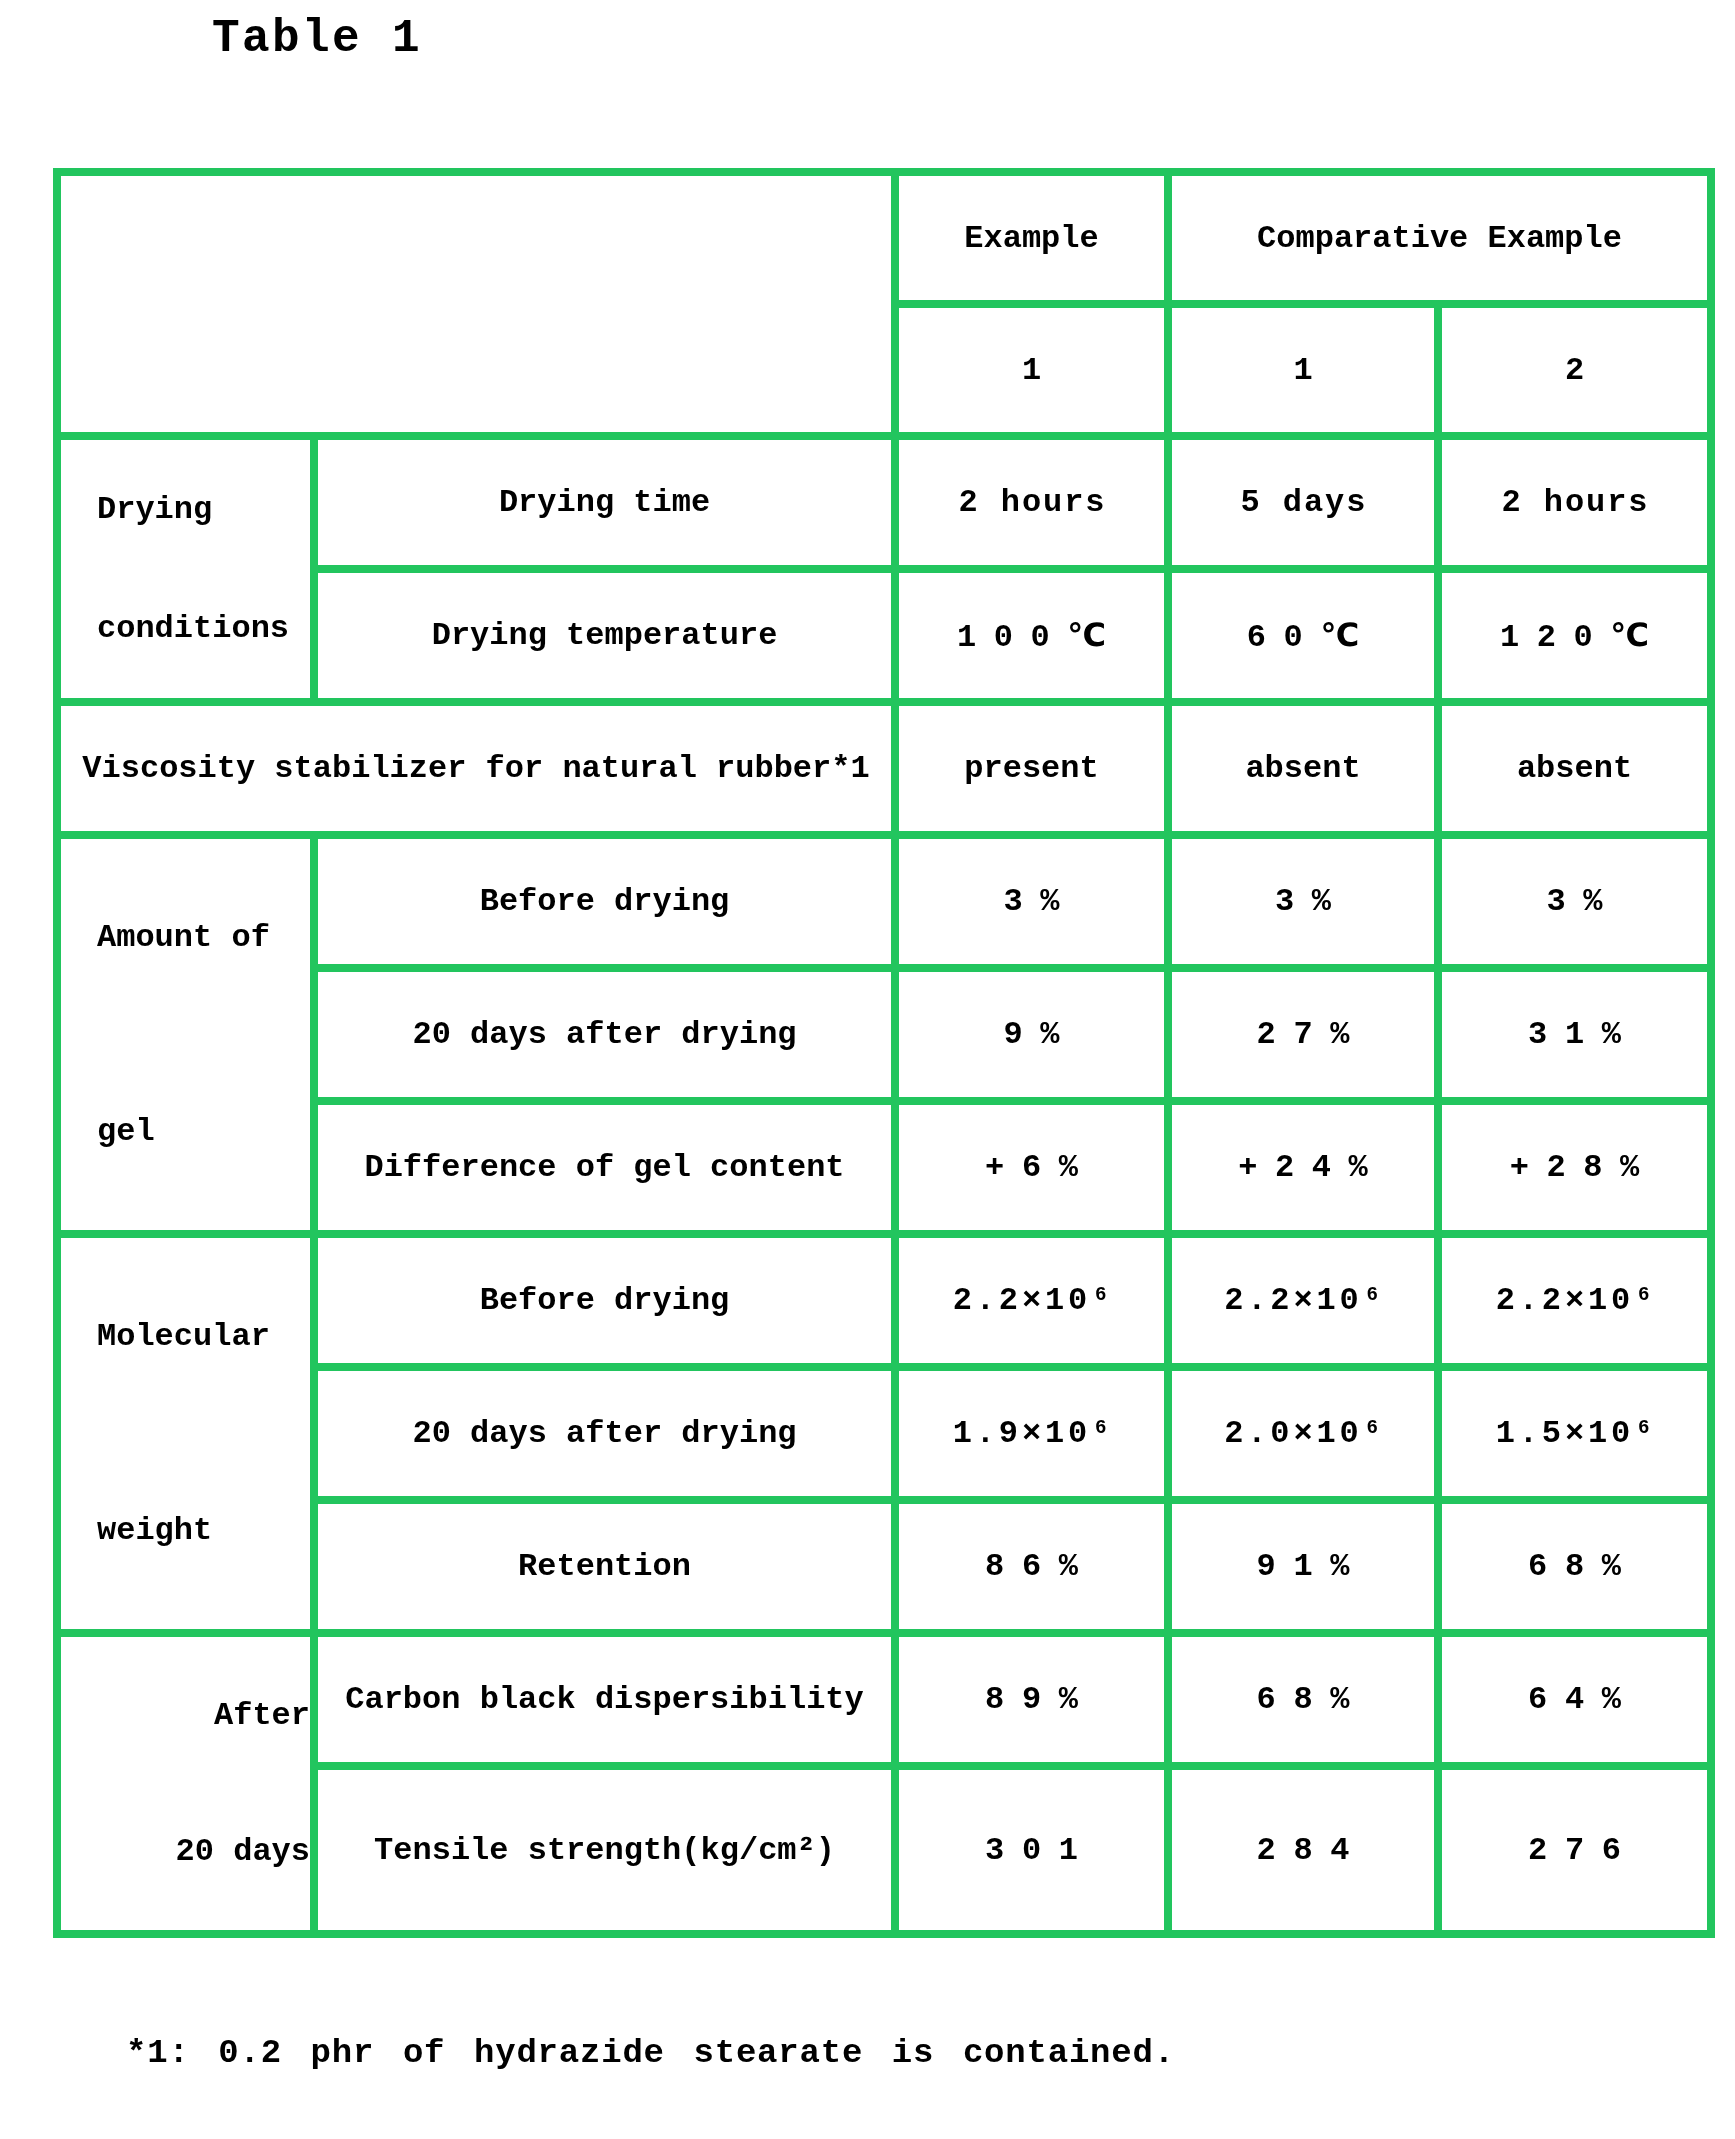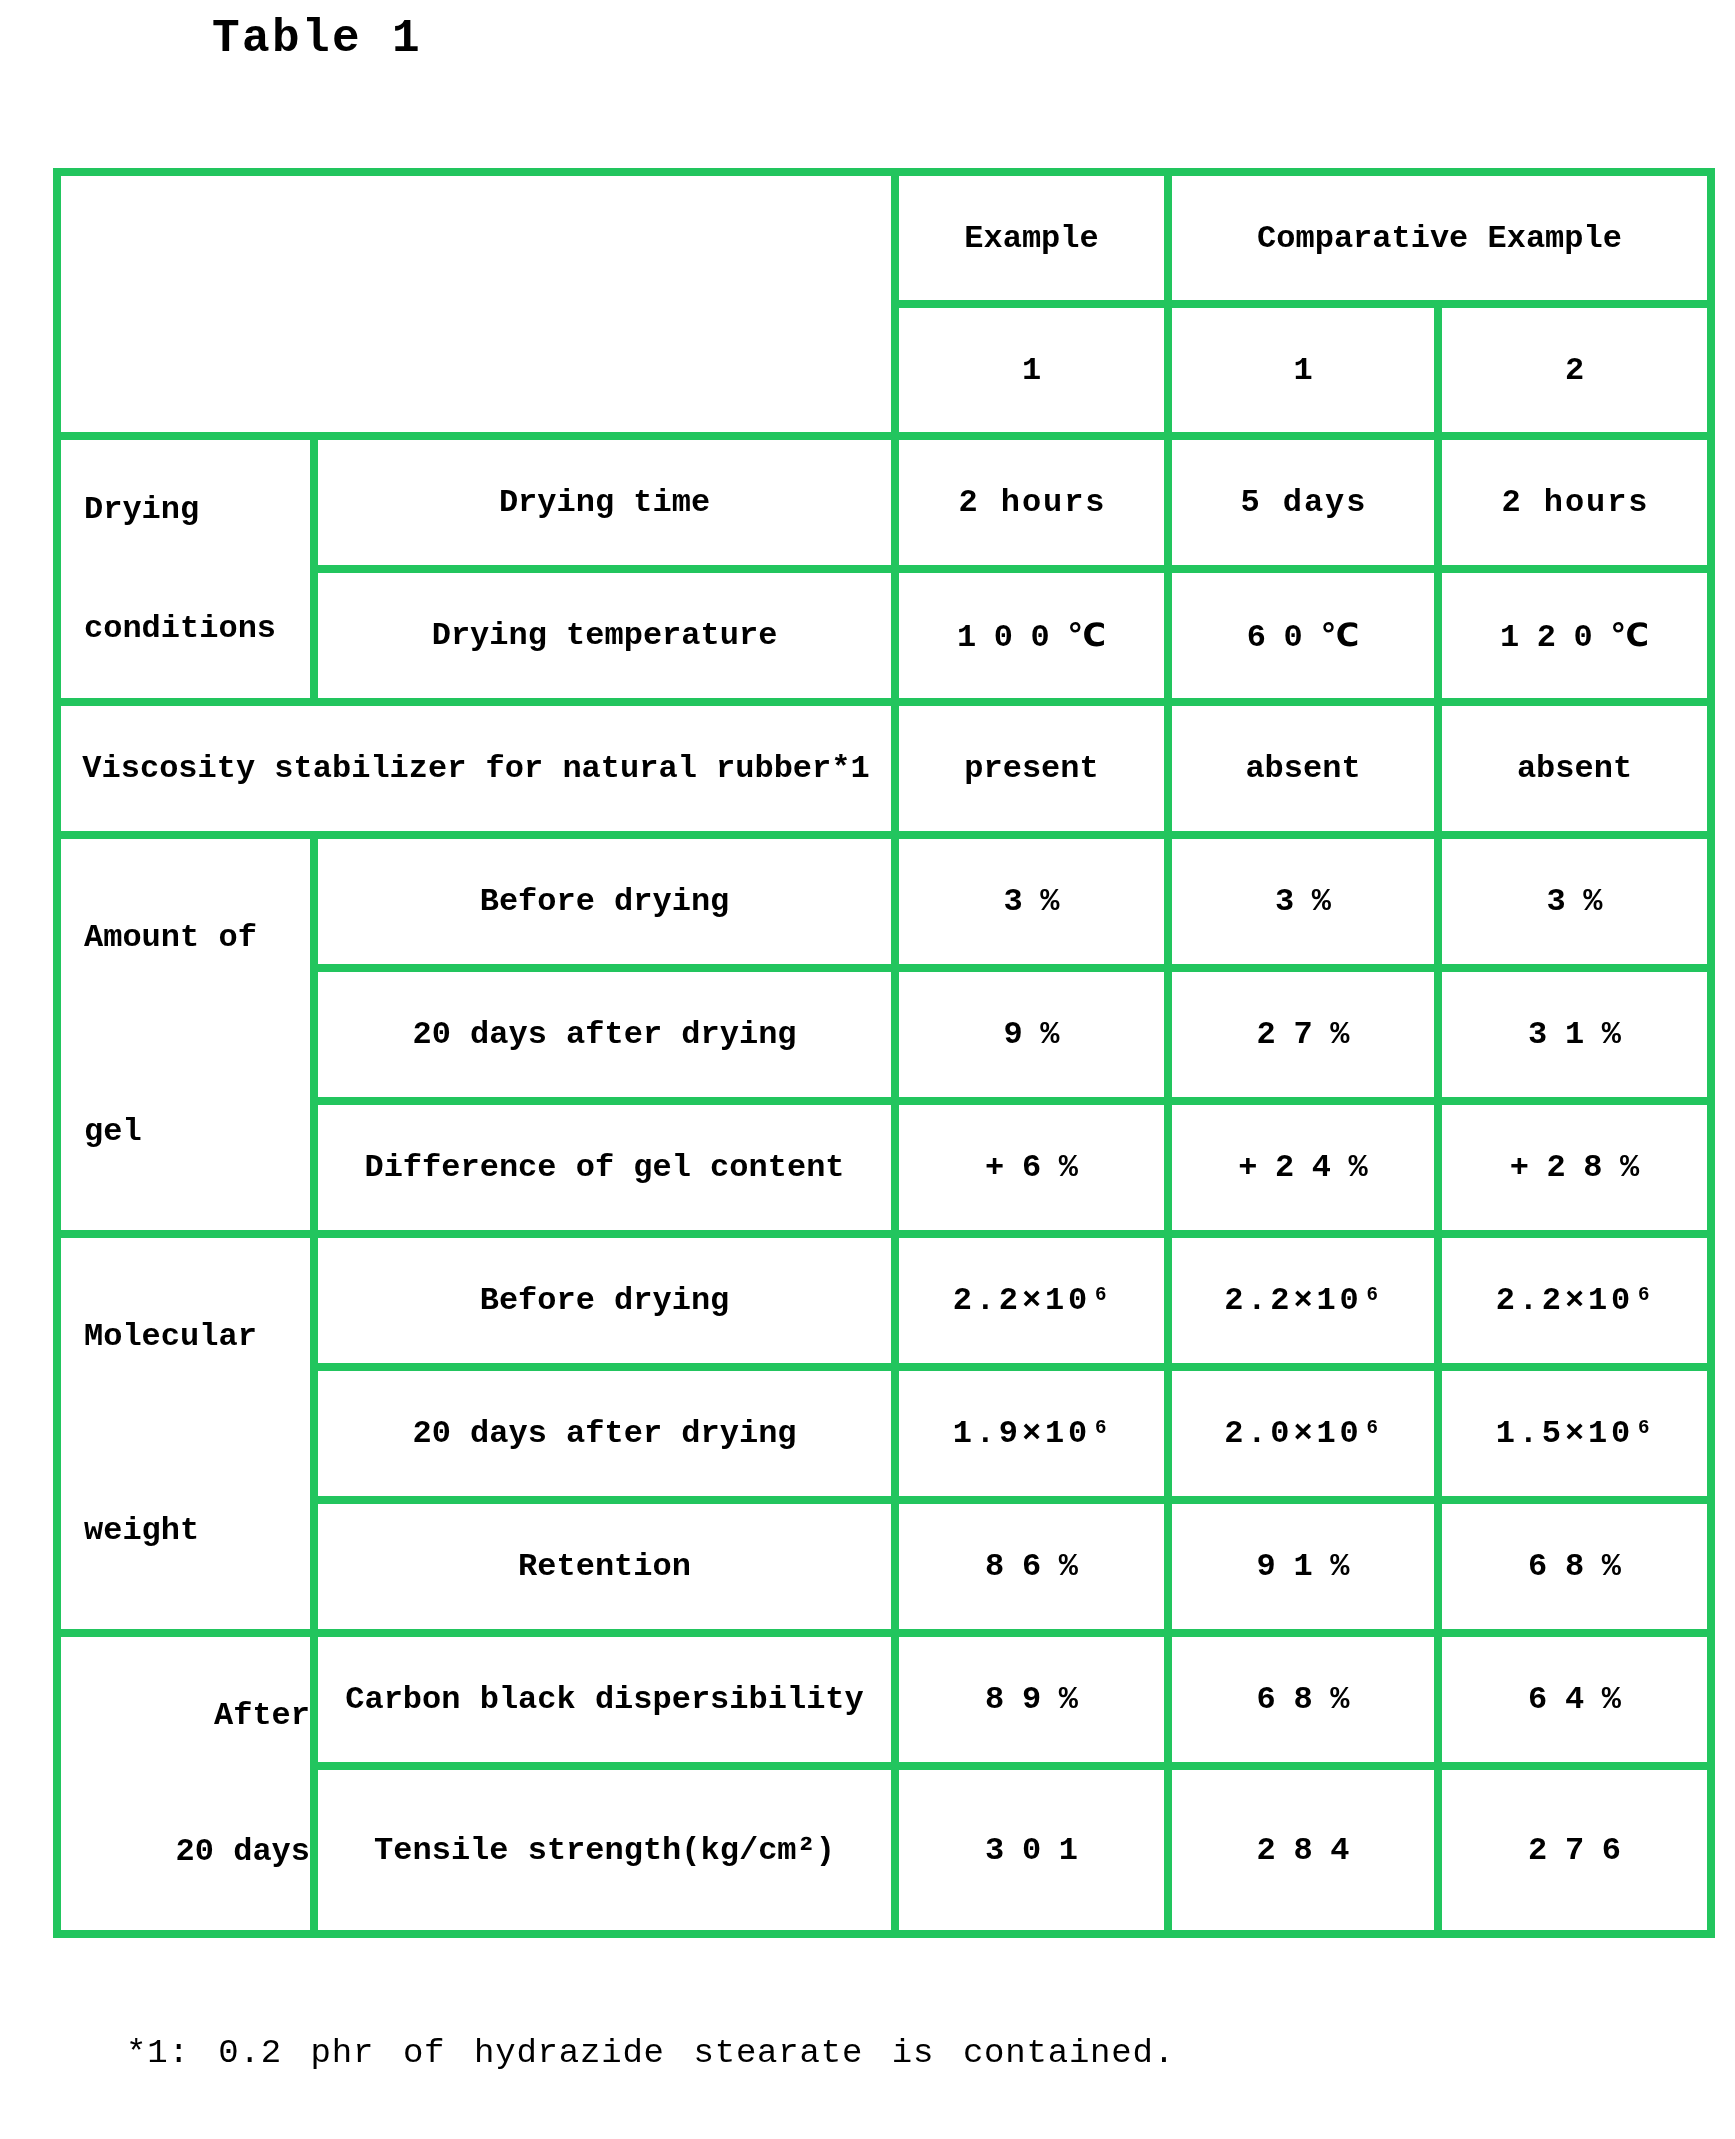--- a/index.html
+++ b/index.html
@@ -45,37 +45,37 @@
   tr.h-hdr  { height: 132px; }
   tr.h-last { height: 168px; }
 
   
   td.glabel { text-align: left; }
   .ginner {
     display: flex;
     flex-direction: column;
     justify-content: space-around;
     align-items: flex-start;
-    padding-left: 23px;
+    padding-left: 36px;
   }
   .ginner.g2  { height: 239px; }
   .ginner.g3  { height: 368px; gap: 20px; }
   .ginner.g24 { height: 271px; align-items: flex-end; }
 
   
   .vnum  { letter-spacing: 0.55em; text-indent: 0.55em; }
   .vexp  { letter-spacing: 0.12em; text-indent: 0.12em; font-family: Liberation Mono, monospace; }
   .vtime { letter-spacing: 0.06em; text-indent: 0.06em; }
 
   .footnote {
     position: absolute;
     left: 126px;
     top: 2034px;
     font-size: 34px;
-    font-weight: normal;
+    font-weight: bold;
     word-spacing: 0.22em;
     letter-spacing: 0.8px;
     white-space: nowrap;
   }
 </style>
 </head>
 <body>
 
 <div class="title">Table 1</div>
 

